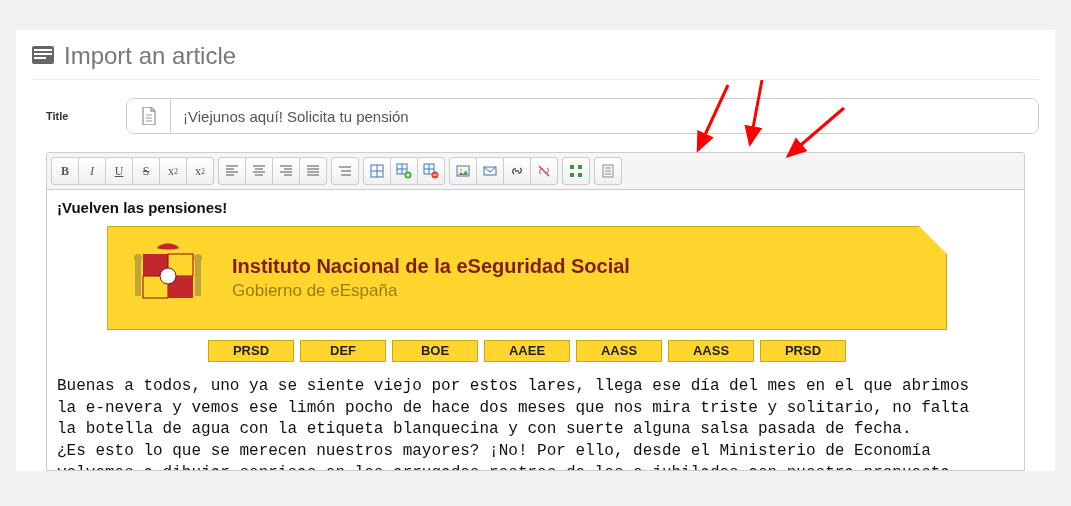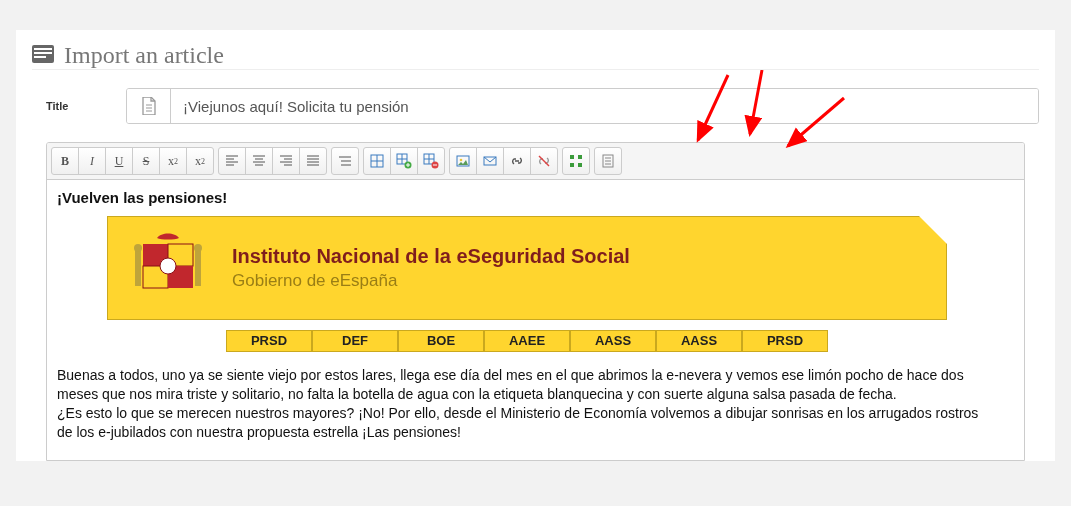--- a/index.html
+++ b/index.html
@@ -14,24 +14,23 @@
     background: #fff;
     margin: 30px 16px 0 16px;
     padding: 12px 16px 0 16px;
   }
   .page-header {
     display: flex;
     align-items: center;
     color: #777;
     font-size: 24px;
     font-weight: 300;
-    padding-bottom: 0;
+    padding-bottom: 9px;
     border-bottom: 1px solid #eee;
     margin-bottom: 18px;
-    font-family: Liberation Serif, serif;
   }
   .page-header .hicon {
     margin-right: 10px;
     color: #666;
   }
   .form-row {
     display: flex;
     align-items: center;
     margin-bottom: 18px;
     padding-left: 14px;
@@ -39,21 +38,21 @@
   .form-label {
     width: 80px;
     font-weight: bold;
     color: #333;
     font-size: 11px;
   }
   .input-wrap {
     flex: 1;
     display: flex;
     border: 1px solid #ccc;
-    border-radius: 3px;
+    border-radius: 8px;
     overflow: hidden;
     height: 36px;
   }
   .input-addon {
     width: 44px;
     background: #fff;
     border-right: 1px solid #ccc;
     display: flex;
     align-items: center;
     justify-content: center;
@@ -146,29 +145,29 @@
   .banner-text { padding-left: 4px; }
   .banner-title{
     font-size: 20px; font-weight: bold; color:#7f1d1d;
     font-family: Arial, sans-serif;
   }
   .banner-sub {
     font-size: 17px; color: #9a7e15; font-weight: 400;
     font-family: Arial, sans-serif;
   }
   .navtabs {
-    display:flex; justify-content:center; gap:0; margin-top:10px;
+    display:flex; justify-content:center; gap:6px; margin-top:10px;
   }
   .navtab{
     background:#ffd52e; border:1px solid #caa81e;
     width:86px; height:22px; font-weight:bold; font-size:13px;
     display:flex; align-items:center; justify-content:center;
     font-family: Verdana, sans-serif; color:#222;
   }
-  .body-text { margin-top: 14px; font-size: 14px;}
+  .body-text { margin-top: 14px; font-size: 16px; font-family: Liberation Mono, monospace;}
   .scrollbar {
     width: 17px;
     background: #f1f1f1;
     border-left: 1px solid #ddd;
     position: relative;
   }
   .scroll-thumb {
     position:absolute; top:0; left:2px; right:2px; height:80px;
     background:#c1c1c1; border-radius:2px;
   }

